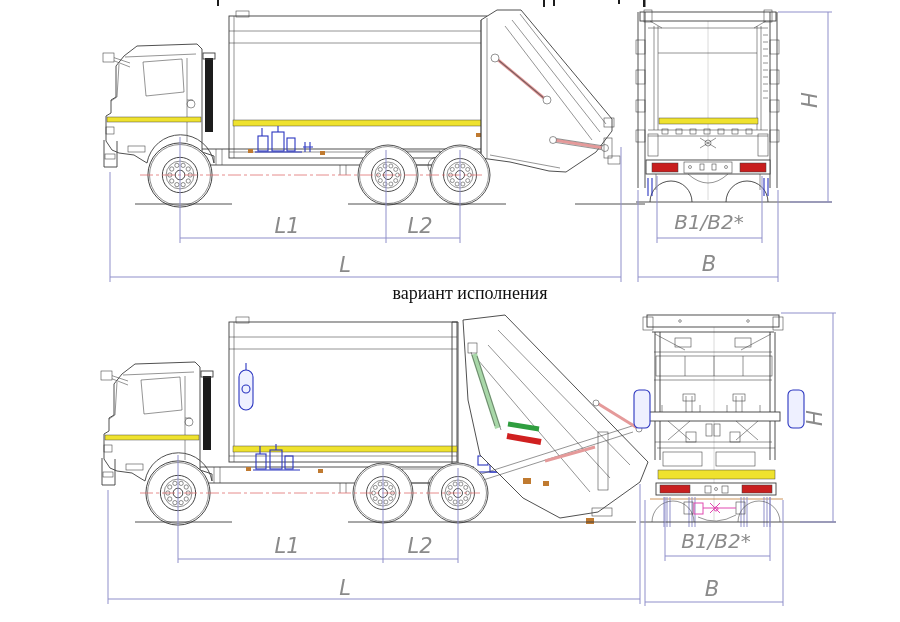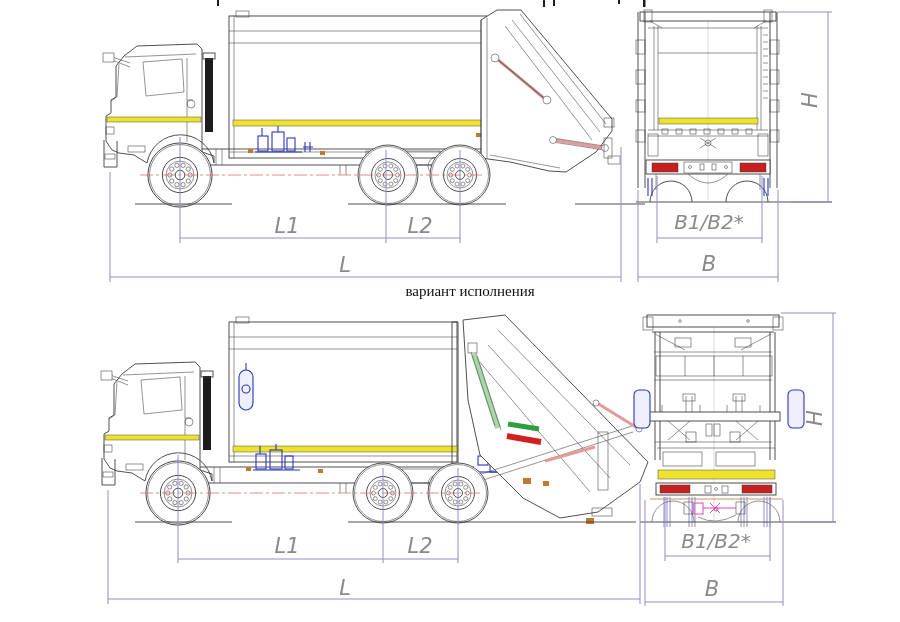--- a/index.html
+++ b/index.html
@@ -25,21 +25,21 @@
   .mag  {stroke:var(--magenta);fill:none;stroke-width:1;}
   .faint{stroke:#bcbcbc;fill:none;stroke-width:.55;}
   .orln {stroke:var(--orange);fill:none;stroke-width:.8;}
   .inkf {fill:var(--ink);stroke:none;}
 
   text.dimlabel{fill:var(--dim-text);font-family:"DejaVu Sans",sans-serif;
     font-style:italic;font-weight:300;font-size:21px;text-anchor:middle;}
   text.dimlabel.small{font-size:20px;}
 
   .caption{position:absolute;left:345px;top:283px;width:250px;text-align:center;
-    font-family:"Liberation Serif","DejaVu Serif",serif;font-size:15px;color:#101010;}
+    font-family:"Liberation Serif","DejaVu Serif",serif;font-size:18px;color:#101010;}
 </style>
 </head>
 <body>
 
 <div class="canvas">
 <svg width="900" height="622" viewBox="0 0 900 622">
   <defs>
     <pattern id="hazard" width="12" height="14" patternUnits="userSpaceOnUse">
       <rect width="12" height="14" style="fill:var(--hazard-yellow)"></rect>
       <polygon points="3,14 8,0 13,0 8,14" style="fill:var(--hazard-red)"></polygon>

